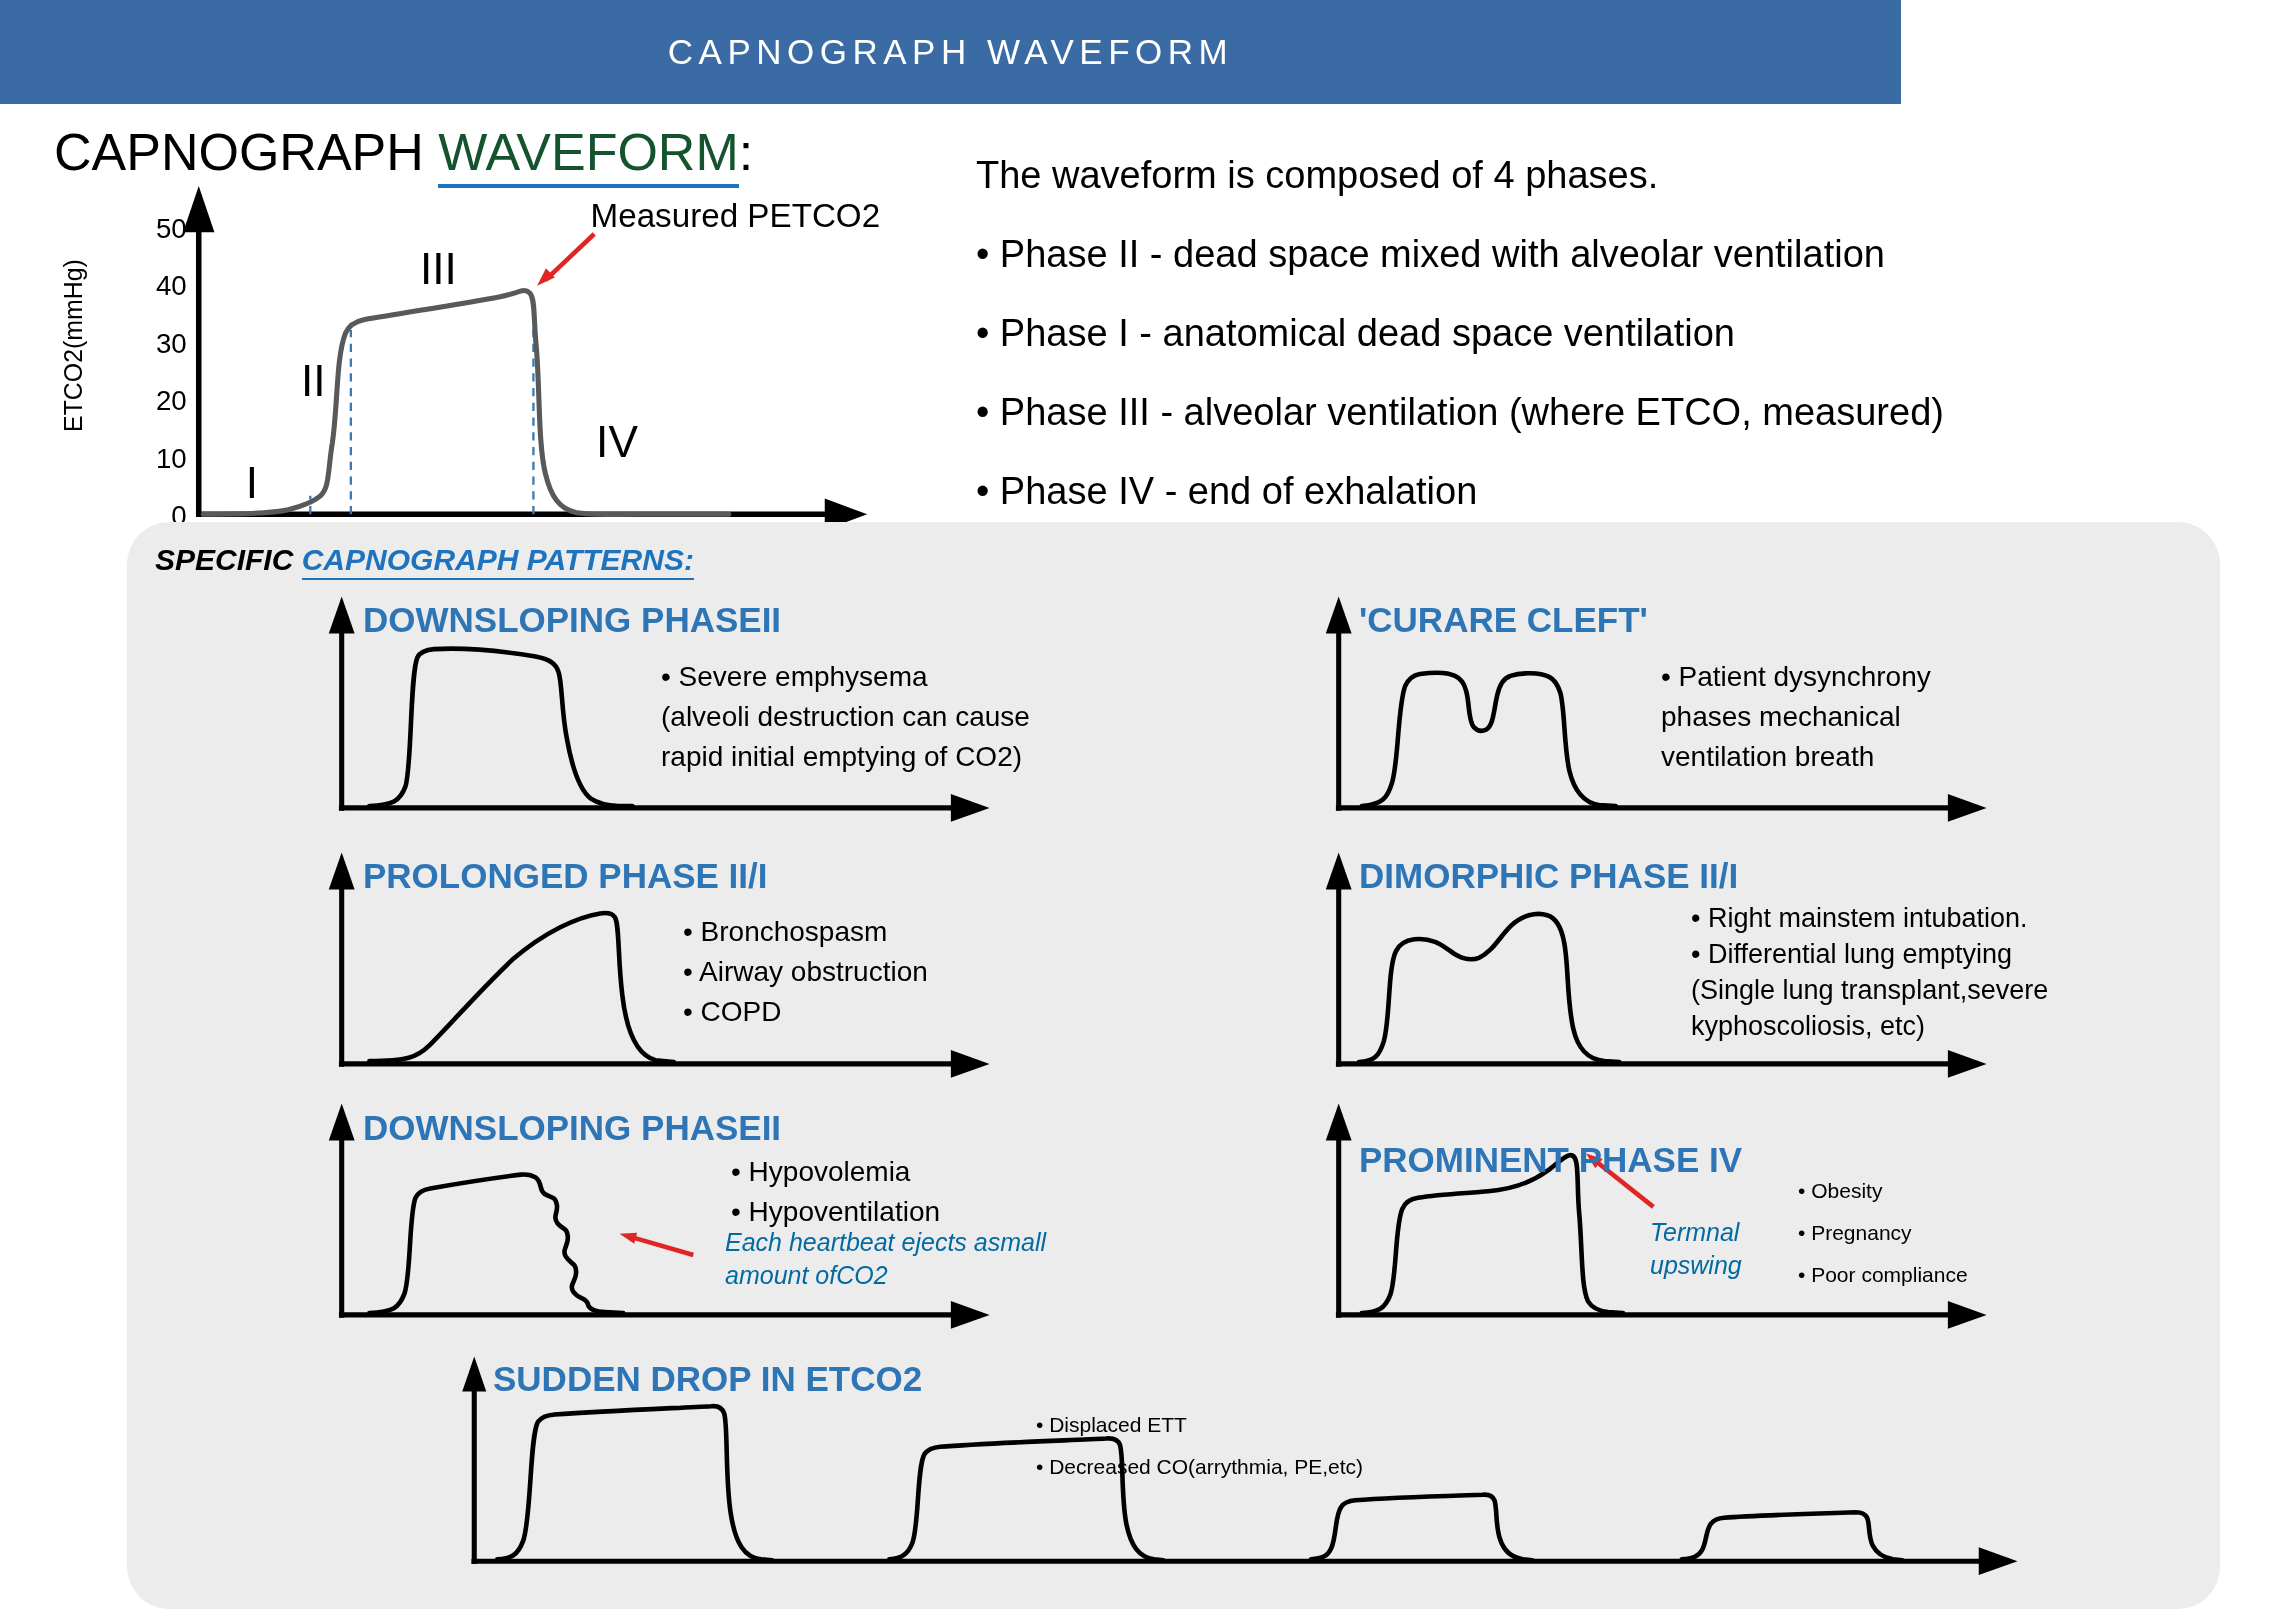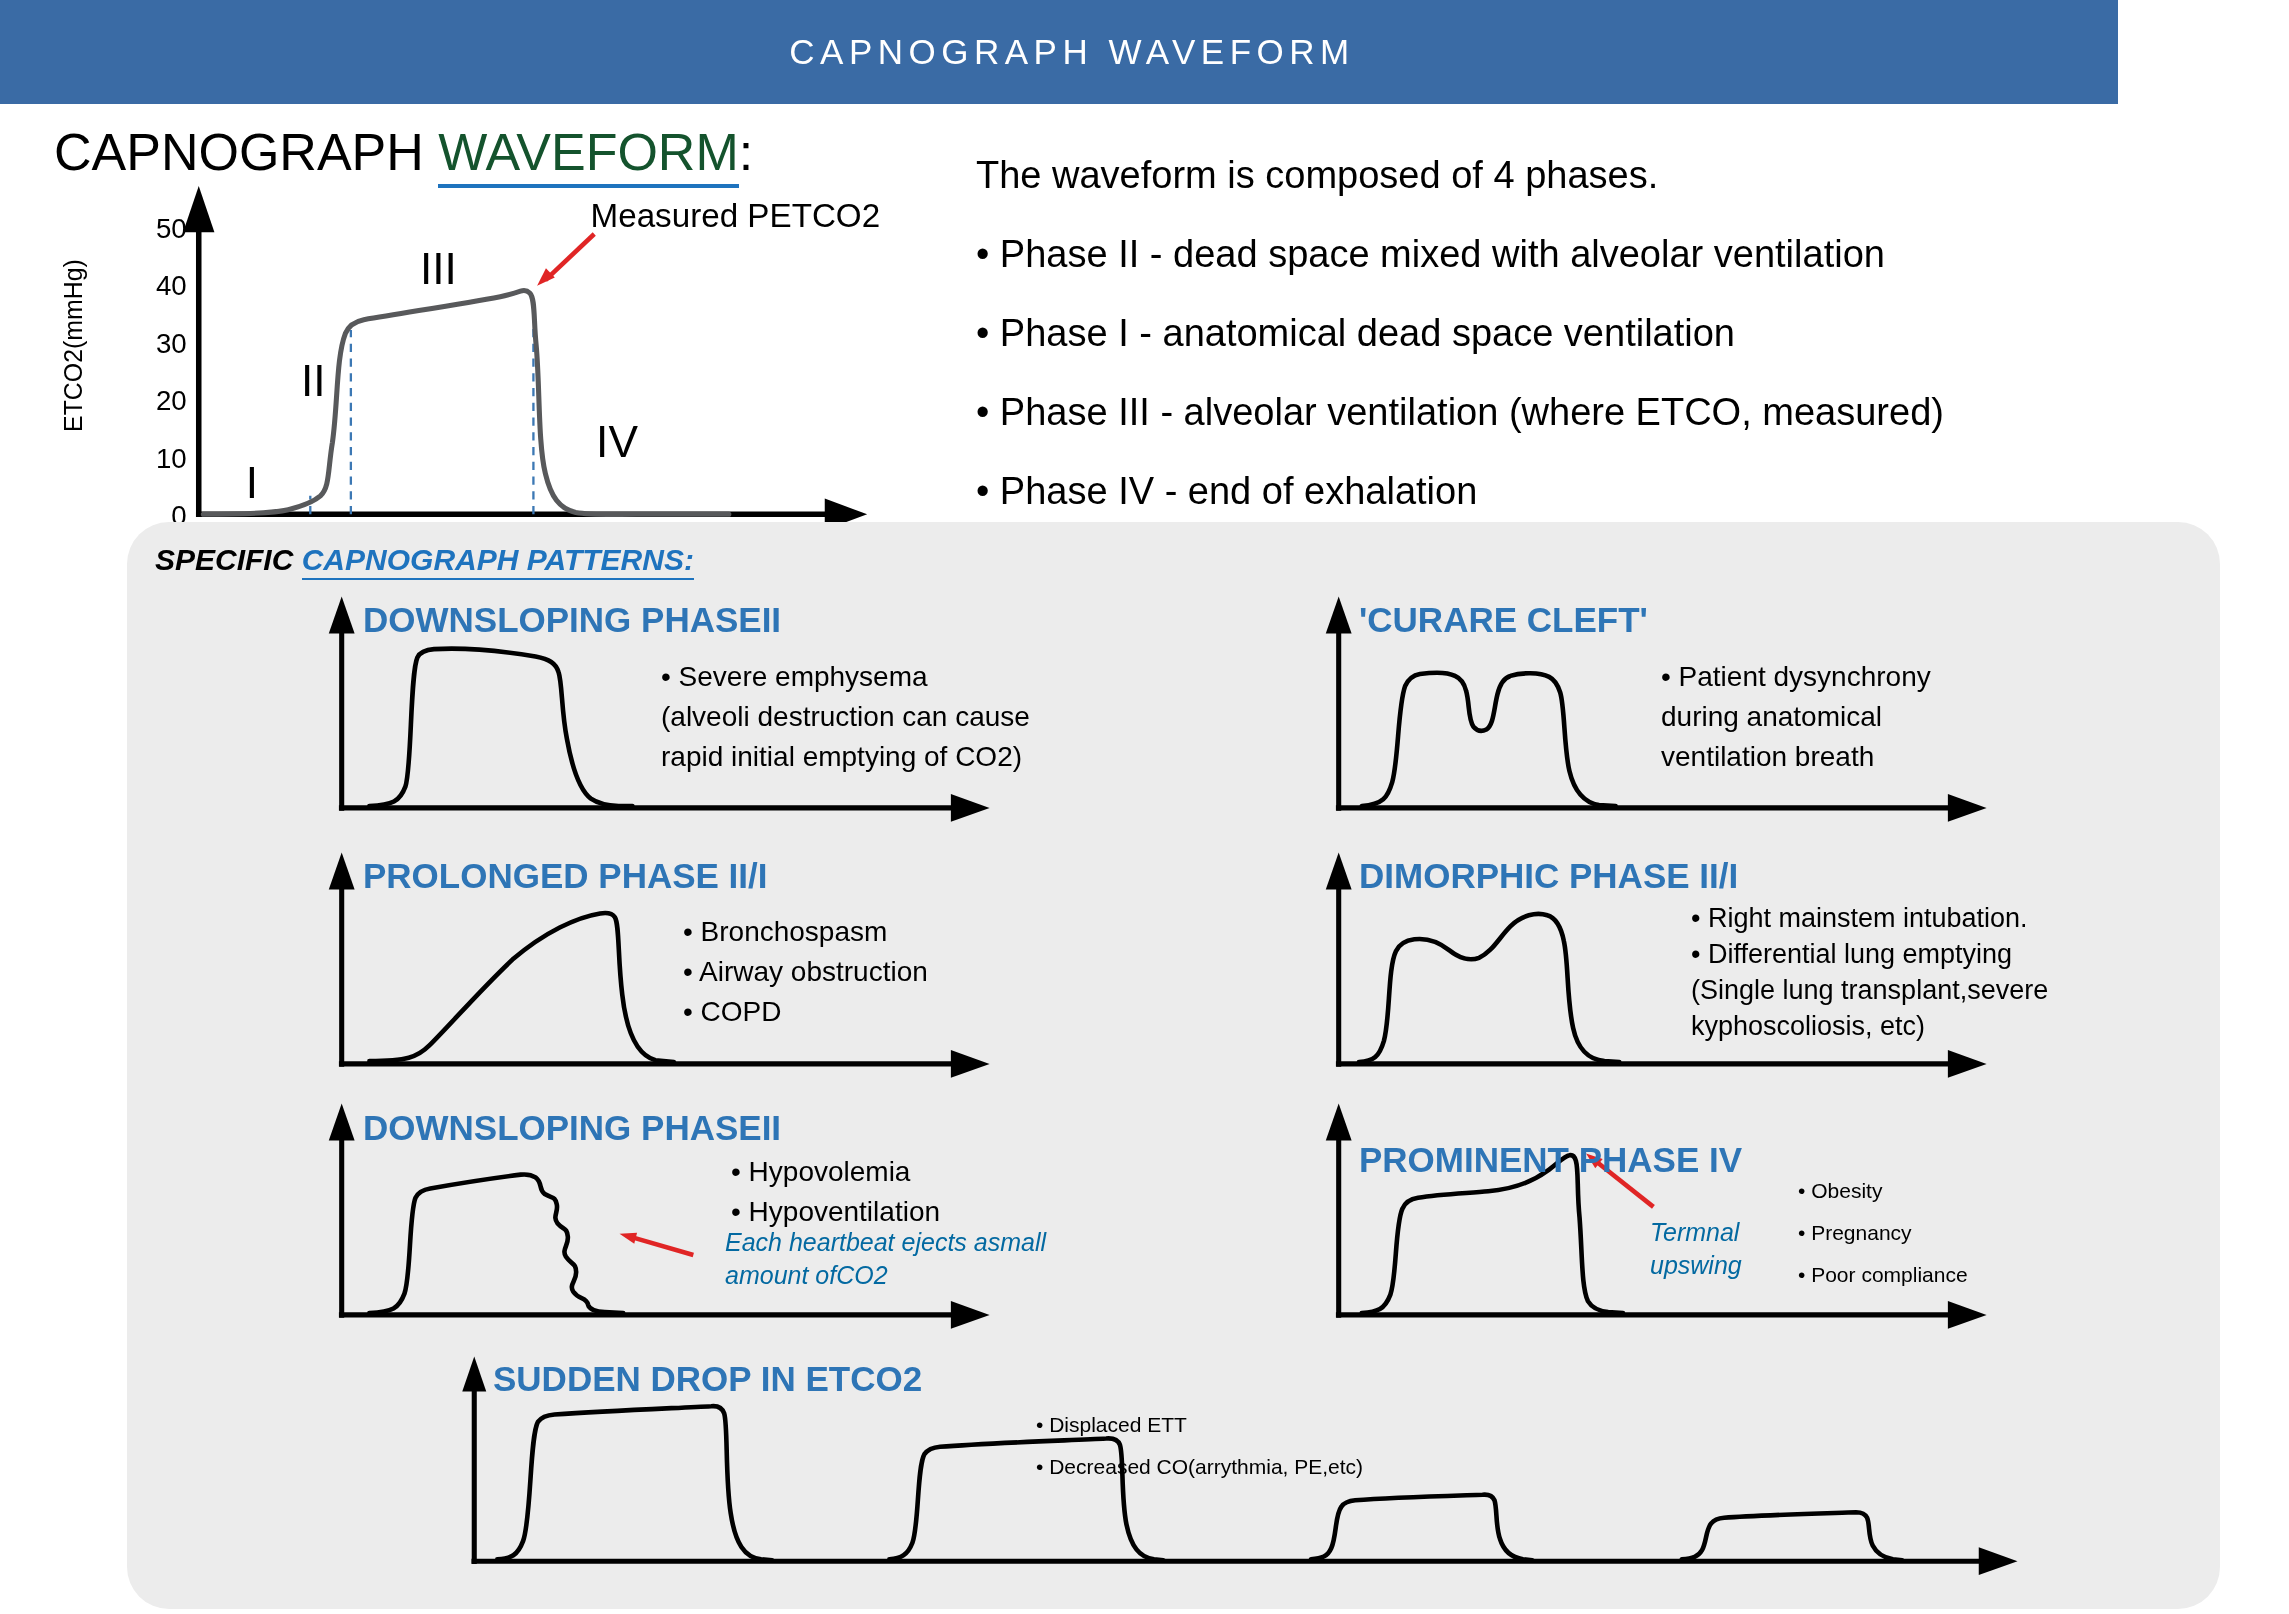--- a/index.html
+++ b/index.html
@@ -1,20 +1,20 @@
 <!DOCTYPE html>
 <html style="font-size:14.8px"><head>
 <meta charset="utf-8">
 <style>
   html,body{margin:0;padding:0;background:#fff;}
   #stage{position:relative;width:2290px;height:1614px;background:#ffffff;overflow:hidden;
          font-family:"Liberation Sans",sans-serif;color:#000;}
   
-  .topbar{position:absolute;left:0;top:0;width:2092px;height:104px;background:#3A6BA5;
-          display:flex;align-items:center;justify-content:center;padding-left:26px;}
+  .topbar{position:absolute;left:0;top:0;width:1901px;height:104px;background:#3A6BA5;
+          display:flex;align-items:center;justify-content:center;}
   .topbar-title{color:#ffffff;font-size:35px;letter-spacing:5.5px;font-weight:400;}
   
   .page-title{position:absolute;left:54px;top:122px;font-size:52px;color:#000;}
   .page-title .link{color:#14532d;border-bottom:4.6px solid #1E73BE;padding-bottom:2.8px;}
   
   .overview{position:absolute;left:976px;top:153px;font-size:38px;line-height:44px;}
   .overview .oline{margin-bottom:35px;white-space:nowrap;}
   
   .panel{position:absolute;left:127px;top:522px;width:2093px;height:1087px;background:#ECECEC;border-radius:42px;}
   .panel-heading{position:absolute;left:155px;top:543px;font-size:30px;font-style:italic;font-weight:700;white-space:nowrap;}
@@ -101,21 +101,21 @@
   <svg style="left:1311px;top:591px;" width="683" height="240" viewBox="0 0 740 260">
     <line x1="30" y1="238" x2="30" y2="40" stroke="#000" stroke-width="5.5"></line>
     <polygon points="30,6 16,46 44,46" fill="#000"></polygon>
     <line x1="27" y1="235" x2="695" y2="235" stroke="#000" stroke-width="5.5"></line>
     <polygon points="732,235 690,220 690,250" fill="#000"></polygon>
     <path fill="none" stroke="#000" stroke-width="5" stroke-linecap="round" d="M 55 233 C 78 231, 83 224, 88 207 C 95 182, 94 125, 102 103 Q 107 92 118 90 C 132 88, 148 88, 156 92 Q 165 96 168 108 C 172 122, 170 138, 176 147 Q 182 154 190 150 C 198 145, 198 128, 202 112 Q 206 95 216 92 C 228 88, 248 88, 258 93 Q 266 97 270 110 C 275 126, 274 170, 280 195 C 285 216, 295 229, 312 232 L 330 233"></path>
   </svg>
   <div class="ptitle" style="left:1359px;top:600px;">'CURARE CLEFT'</div>
   <div class="bullets" style="left:1661px;top:657px;">
     <div>• Patient dysynchrony</div>
-    <div>during anatomical</div>
+    <div>phases mechanical</div>
     <div>ventilation breath</div>
   </div>
 
   <svg style="left:314px;top:847px;" width="683" height="240" viewBox="0 0 740 260">
     <line x1="30" y1="238" x2="30" y2="40" stroke="#000" stroke-width="5.5"></line>
     <polygon points="30,6 16,46 44,46" fill="#000"></polygon>
     <line x1="27" y1="235" x2="695" y2="235" stroke="#000" stroke-width="5.5"></line>
     <polygon points="732,235 690,220 690,250" fill="#000"></polygon>
     <path fill="none" stroke="#000" stroke-width="5" stroke-linecap="round" d="M 60 232 C 100 232, 112 228, 125 215 C 150 190, 180 155, 215 122 C 250 92, 285 76, 310 72 Q 322 70 326 76 C 331 84, 329 120, 334 160 C 338 195, 348 225, 370 231 L 390 233"></path>
   </svg>

